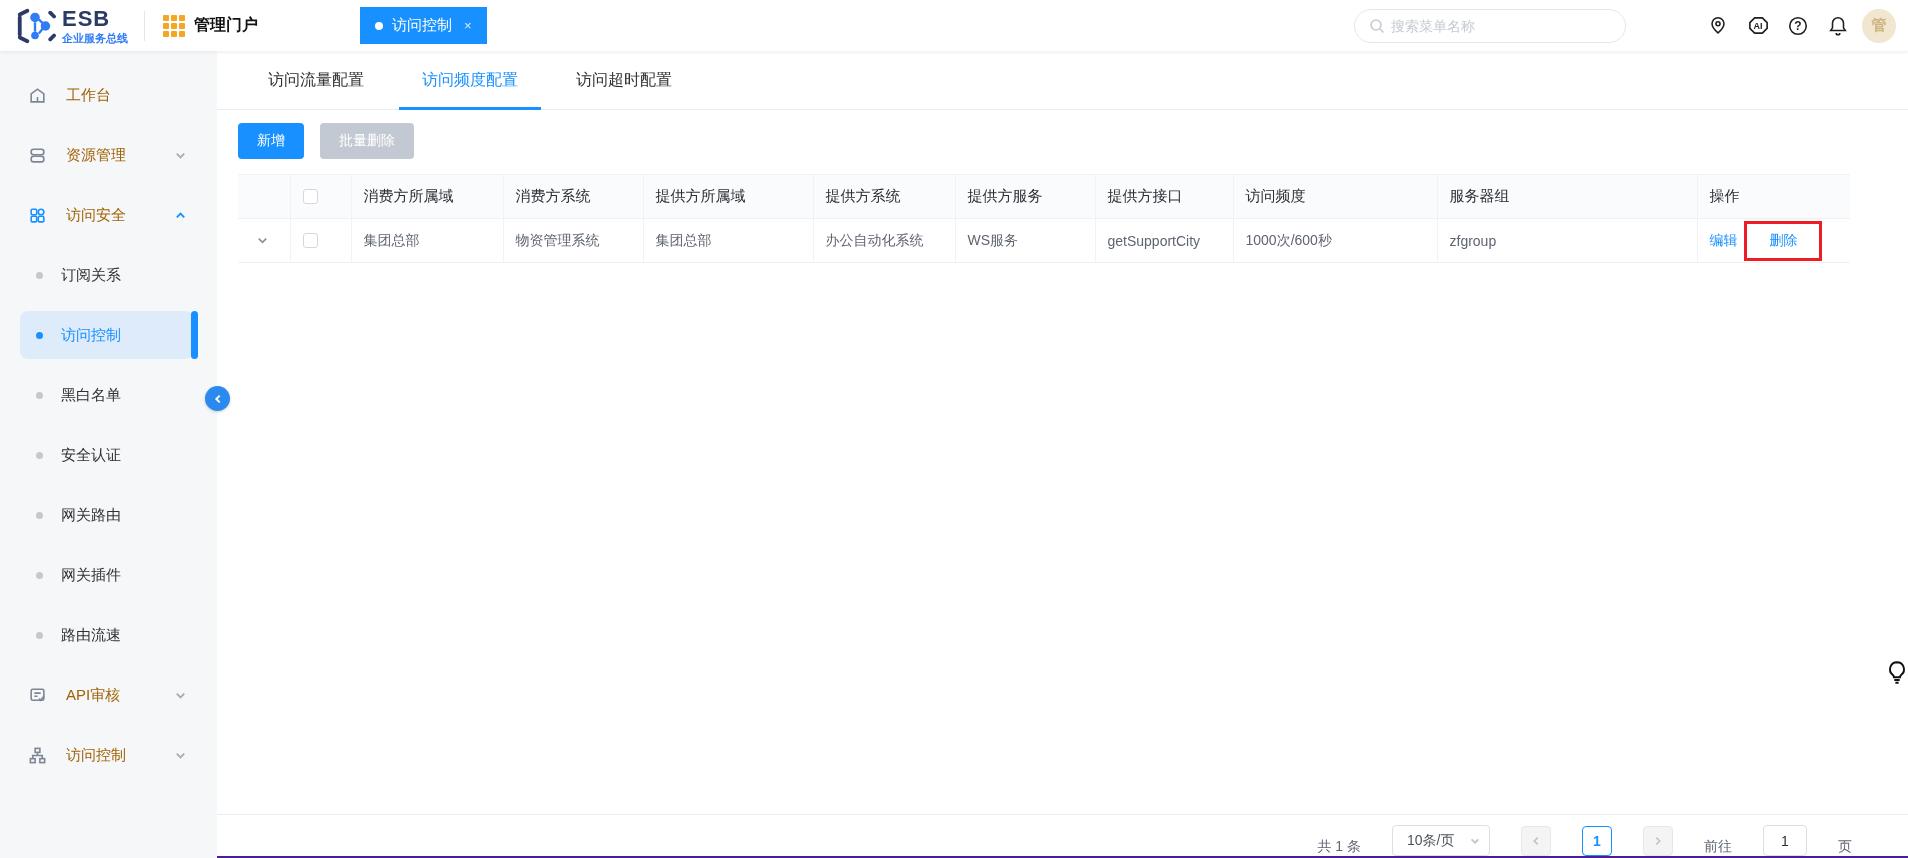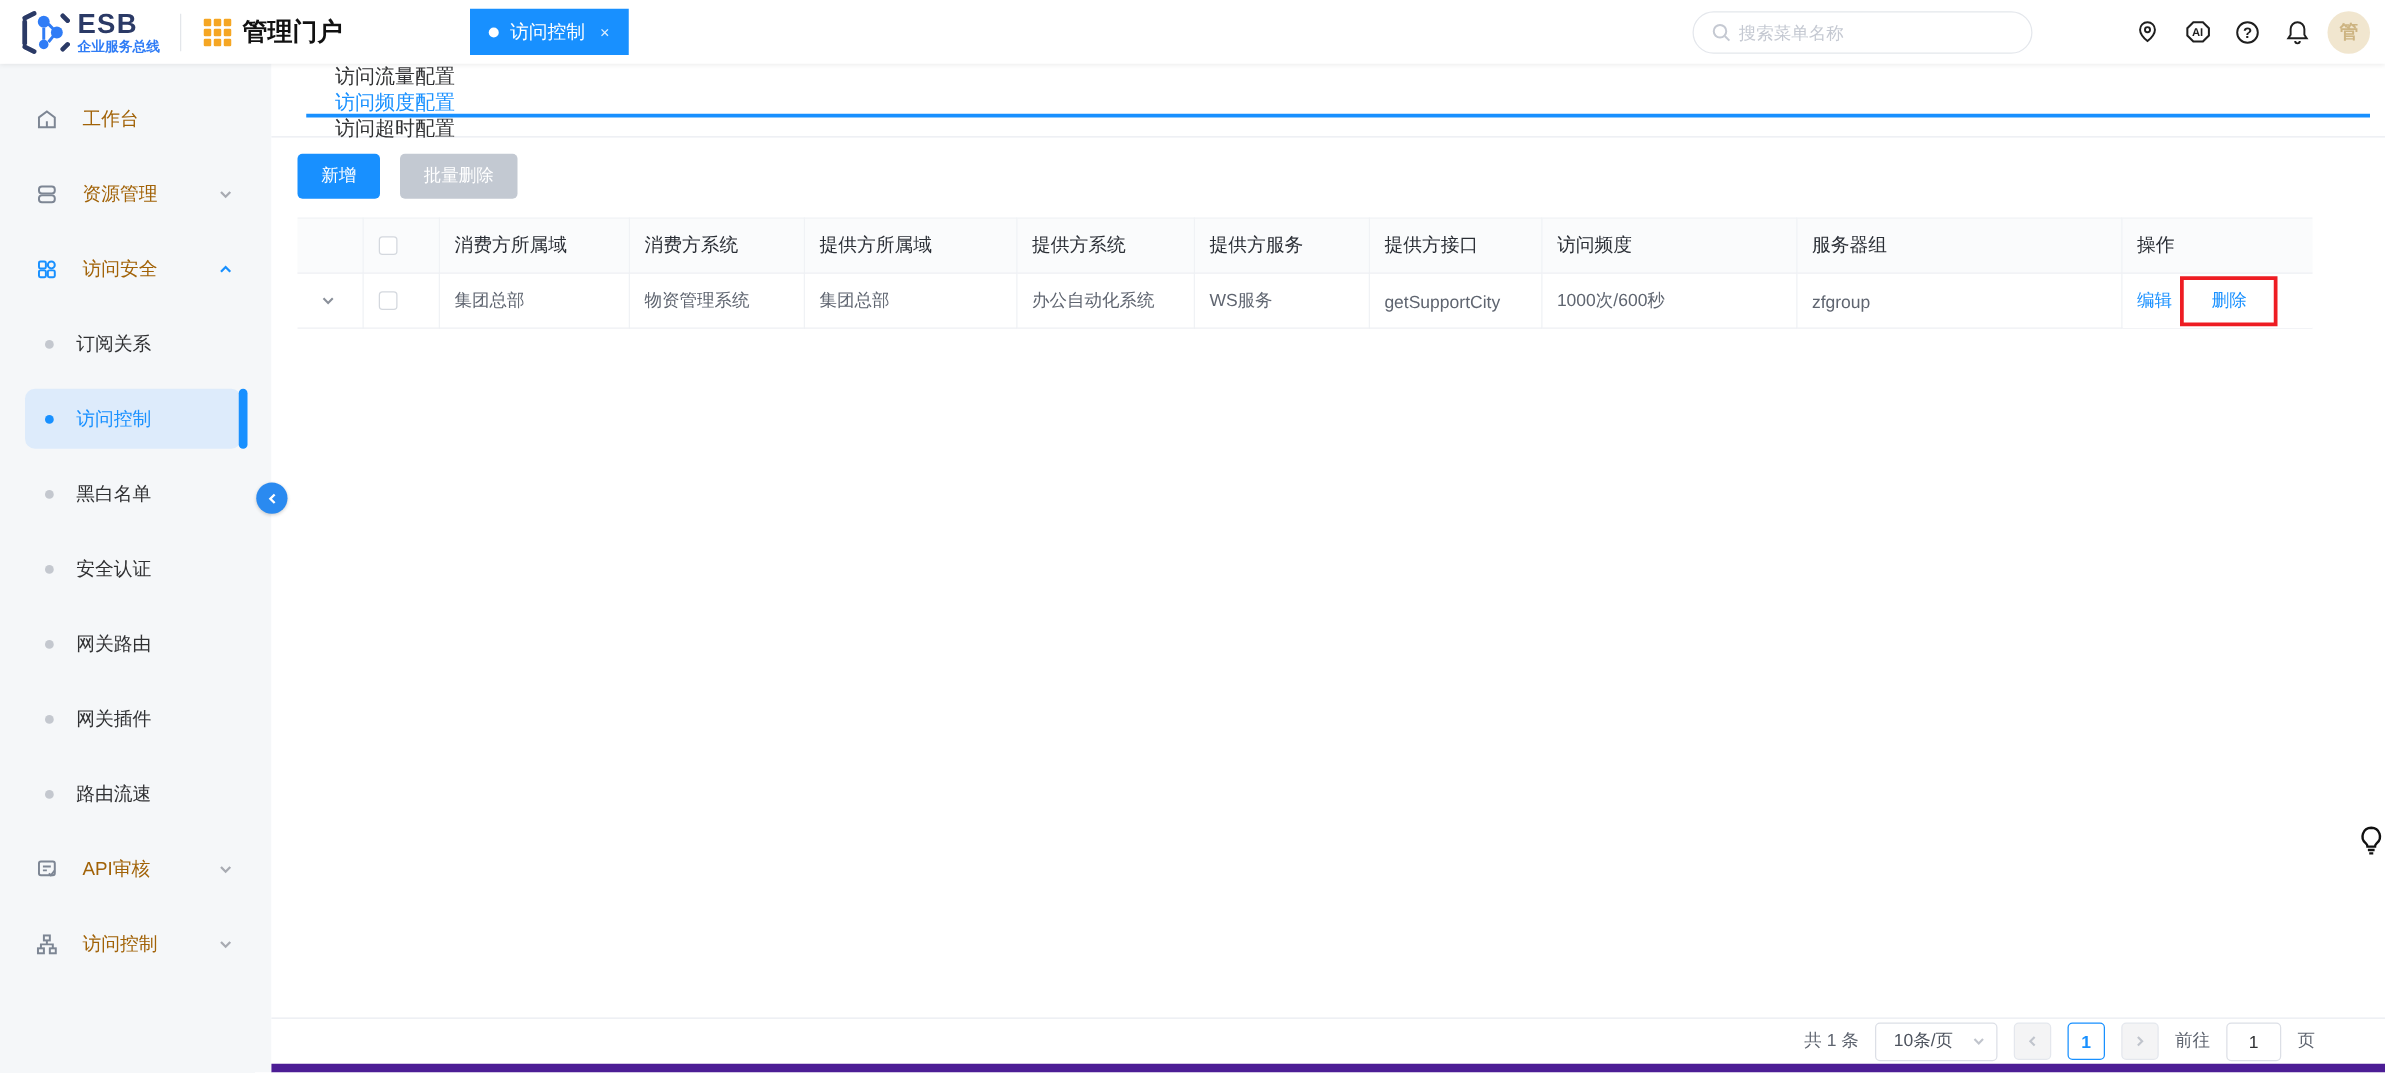--- a/index.html
+++ b/index.html
@@ -15,21 +15,21 @@
   }
   .logo { display: flex; align-items: center; margin-left: 14px; }
   .logo svg { width: 42px; height: 40px; }
   .logo-text { margin-left: 6px; line-height: 1; }
   .logo-title { font-size: 22px; font-weight: bold; color: #2b3a66; letter-spacing: 1px; }
   .logo-sub { font-size: 11px; color: #2f7cf6; margin-top: 3px; font-weight: bold; }
   .header-divider { width: 1px; height: 30px; background: #e3e6ea; margin: 0 18px 0 16px; }
   .portal { display: flex; align-items: center; gap: 9px; }
   .grid-icon { width: 22px; height: 22px; display: grid; grid-template-columns: repeat(3,1fr); gap: 2px; }
   .grid-icon i { background: #f5a623; border-radius: 1px; }
-  .portal-title { font-size: 20px; font-weight: bold; color: #111; }
+  .portal-title { font-size: 16px; font-weight: bold; color: #111; }
   .header-tab {
     margin-left: 102px; background: #1890ff; color: #fff; height: 37px;
     display: flex; align-items: center; padding: 0 15px; font-size: 15px; gap: 9px;
     cursor: pointer;
   }
   .header-tab .dot { width: 8px; height: 8px; background: #fff; border-radius: 50%; }
   .header-tab .close { font-size: 13px; opacity: .85; margin-left: 3px; }
   .menu-search {
     margin-left: auto; width: 272px; height: 34px; border: 1px solid #e4e7ec;
     border-radius: 17px; display: flex; align-items: center; padding: 0 14px;
@@ -74,21 +74,21 @@
   }
   .side-sub .dot, .side-sub .lbl { position: relative; z-index: 1; }
   .collapse-btn {
     position: absolute; left: 205px; top: 335px; width: 25px; height: 25px;
     background: #2a8af0; border-radius: 50%; color: #fff; display: flex;
     align-items: center; justify-content: center; cursor: pointer; z-index: 5;
     box-shadow: 0 1px 3px rgba(0,0,0,.2);
   }
   
   .main { flex: 1; display: flex; flex-direction: column; background: #fff; min-width: 0; }
-  .tabs { display: flex; padding-left: 28px; border-bottom: 1px solid #e9ecf1; height: 59px; flex-direction: column; }
+  .tabs { display: flex; padding-left: 28px; border-bottom: 1px solid #e9ecf1; height: 59px; }
   .tab {
     padding: 0 23px; display: flex; align-items: center; font-size: 16px;
     color: #303133; cursor: pointer; position: relative; margin-right: 12px;
   }
   .tab.active { color: #1890ff; }
   .tab.active::after { content: ""; position: absolute; left: 0; right: 0; bottom: -1px; height: 3px; background: #1890ff; }
   .toolbar { display: flex; align-items: center; margin: 13px 52px 0 21px; }
   .btn {
     height: 36px; border: none; border-radius: 4px; color: #fff; font-size: 14px;
     padding: 0 19px; cursor: pointer; font-family: inherit;
@@ -109,23 +109,23 @@
   th:last-child, td:last-child { border-right: none; }
   thead th { height: 44px; background: #fafbfc; font-weight: normal; font-size: 15px; color: #2b2f36; border-top: 1px solid #f0f2f5; }
   tbody td { height: 44px; font-size: 14px; color: #5f6570; background: #fff; }
   .chk { width: 15px; height: 15px; border: 1px solid #d4d8de; border-radius: 3px; background: #fff; cursor: pointer; }
   .expand-chev { color: #8a909a; display: flex; cursor: pointer; margin-left: 6px; }
   .link { color: #1890ff; cursor: pointer; text-decoration: none; }
   .action-cell { position: relative; }
   .red-box { display: inline-block; border: 3px solid #ee1d23; padding: 8px 22px; margin-left: 3px; }
   
   .pagination {
-    height: 44px; border-top: 1px solid #e9ecf1; border-bottom: 7px solid #4c1d95;
-    display: flex; align-items: center; justify-content: flex-end; padding-right: 56px;
-    gap: 13px; color: #5f6570; font-size: 14px;
+    height: 44px; border-top: 1px solid #e9ecf1; border-bottom: 2px solid #4c1d95;
+    display: flex; align-items: flex-end; justify-content: flex-end; padding-right: 56px;
+    gap: 31px; color: #5f6570; font-size: 14px;
   }
   .page-size {
     width: 98px; height: 31px; border: 1px solid #dcdfe6; border-radius: 4px;
     display: flex; align-items: center; justify-content: space-between; padding: 0 8px 0 14px;
     cursor: pointer; color: #4d535e;
   }
   .page-size .chev { color: #c0c4cc; display: flex; }
   .page-btn {
     width: 30px; height: 30px; border: 1px solid #e4e7ed; background: #f4f4f5; border-radius: 4px;
     display: flex; align-items: center; justify-content: center; color: #c0c4cc; cursor: pointer;

